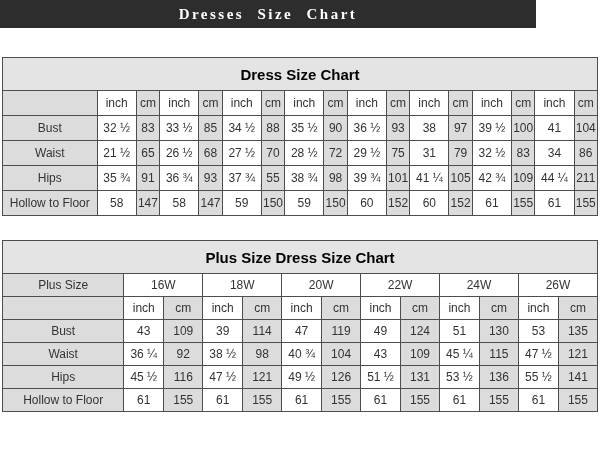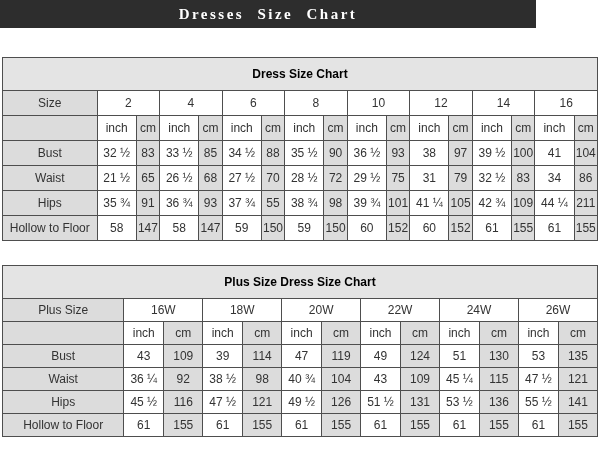--- a/index.html
+++ b/index.html
@@ -40,21 +40,21 @@
     vertical-align: middle;
     padding: 0 1px;
     height: 25px;
     overflow: hidden;
     white-space: nowrap;
   }
   table.size-table.t1 td { height: 23px; }
   td.title-cell {
     height: 33px !important;
     font-weight: bold;
-    font-size: 12px;
+    font-size: 15px;
     color: #000000;
     background: var(--table-title-bg, #e4e4e4);
   }
   td.gray { background: var(--cell-gray-bg, #dcdcdc); }
   td.white { background: var(--cell-white-bg, #ffffff); }
 
   
   .t0 col.c-label { width: 15.9%; }
   .t0 col.c-inch  { width: 6.6%; }
   .t0 col.c-cm    { width: 3.92%; }
@@ -86,31 +86,20 @@
       <col class="c-inch">
       <col class="c-cm">
       <col class="c-inch">
       <col class="c-cm">
       <col class="c-inch">
       <col class="c-cm">
     </colgroup>
     <tbody>
       <tr>
         <td class="title-cell" colspan="17">Dress Size Chart</td>
-      </tr>
-      <tr>
-        <td class="gray">Size</td>
-        <td class="white" colspan="2">2</td>
-        <td class="white" colspan="2">4</td>
-        <td class="white" colspan="2">6</td>
-        <td class="white" colspan="2">8</td>
-        <td class="white" colspan="2">10</td>
-        <td class="white" colspan="2">12</td>
-        <td class="white" colspan="2">14</td>
-        <td class="white" colspan="2">16</td>
       </tr>
       <tr>
         <td class="gray"></td>
         <td class="white">inch</td>
         <td class="gray">cm</td>
         <td class="white">inch</td>
         <td class="gray">cm</td>
         <td class="white">inch</td>
         <td class="gray">cm</td>
         <td class="white">inch</td>

